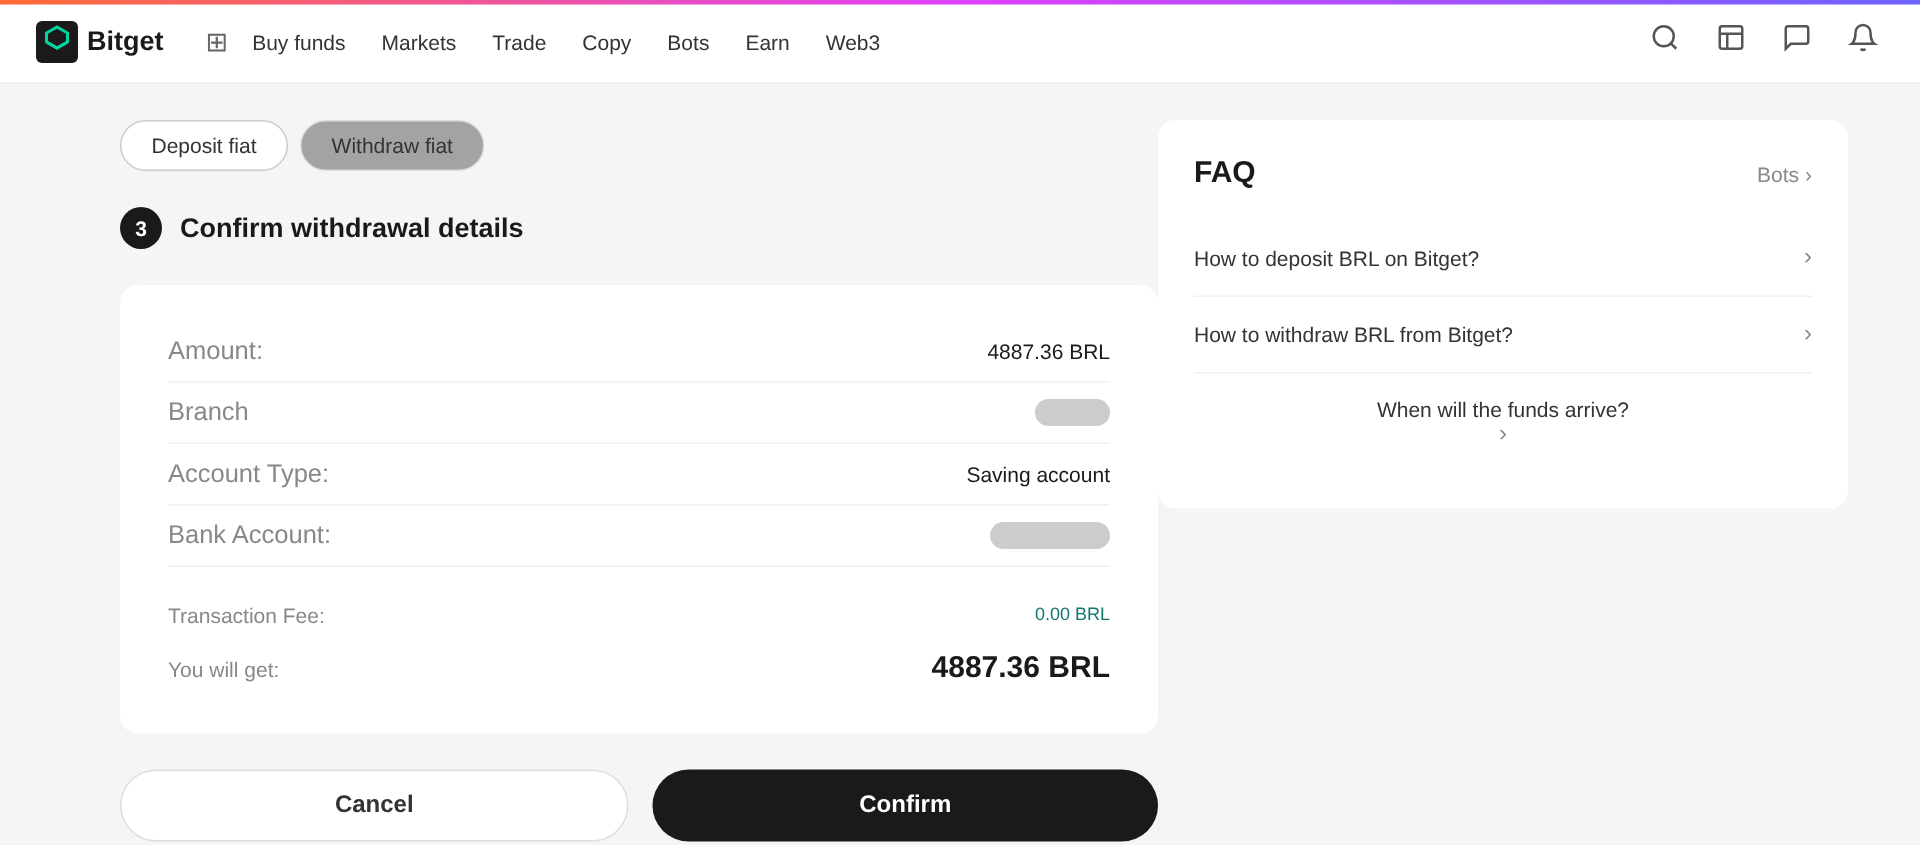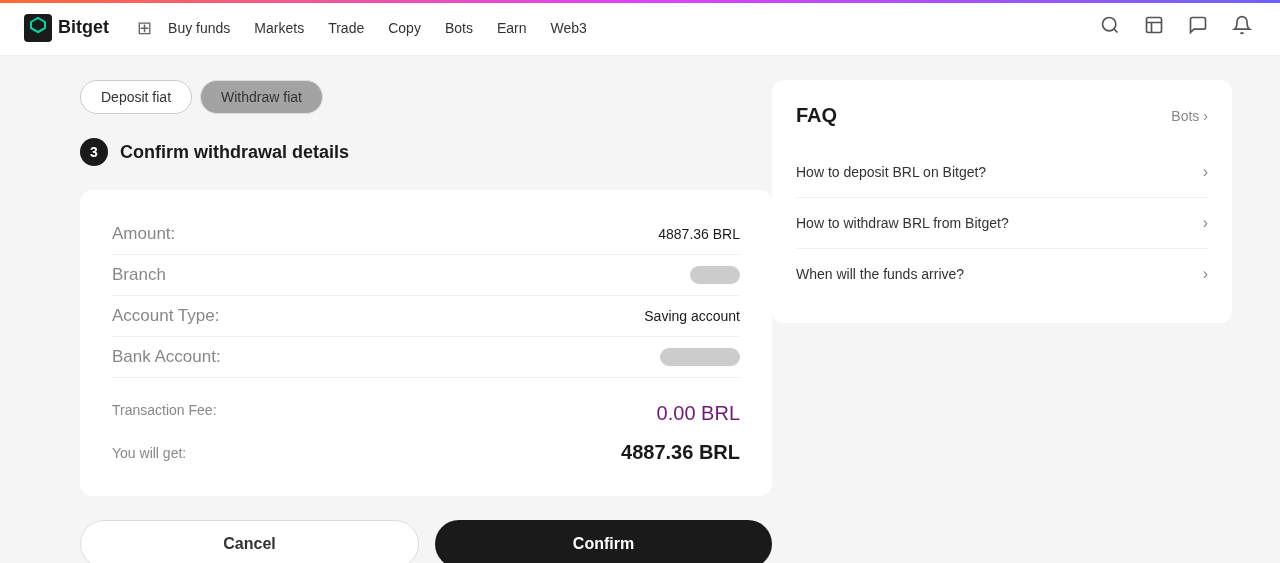--- a/index.html
+++ b/index.html
@@ -53,21 +53,21 @@
       min-width: 80px; height: 18px; display: inline-block;
     }
     .detail-value.blurred-sm {
       background: #ccc; border-radius: 12px; color: transparent;
       min-width: 50px; height: 18px; display: inline-block;
     }
 
     .fee-section { margin-top: 16px; }
     .fee-row { display: flex; justify-content: space-between; padding: 8px 0; text-align: center; }
     .fee-label { font-size: 14px; color: #888; }
-    .fee-value { font-size: 20px; color: #701a75; }
+    .fee-value { font-size: 12px; color: #0f766e; }
     .total-row { display: flex; justify-content: space-between; align-items: center; padding: 8px 0; }
     .total-label { font-size: 14px; color: #888; }
     .total-value { font-size: 20px; font-weight: 800; color: #1a1a1a; }
 
     .action-buttons { display: flex; gap: 16px; margin-top: 24px; }
     .cancel-btn {
       flex: 1; padding: 14px; border-radius: 28px; border: 1.5px solid #ddd;
       background: #fff; font-size: 16px; font-weight: 600; cursor: pointer; color: #333;
     }
     .confirm-btn {
@@ -80,21 +80,21 @@
       width: 460px; background: #fff; border-radius: 12px; padding: 24px;
       height: fit-content;
     }
     .faq-header { display: flex; justify-content: space-between; align-items: center; margin-bottom: 20px; }
     .faq-title { font-size: 20px; font-weight: 800; color: #1a1a1a; }
     .faq-more { display: flex; align-items: center; gap: 4px; font-size: 14px; color: #888; cursor: pointer; }
     .faq-item {
       display: flex; justify-content: space-between; align-items: center;
       padding: 16px 0; border-bottom: 1px solid #f0f0f0; cursor: pointer;
     }
-    .faq-item:last-child { border-bottom: none; }
+    .faq-item:last-child { border-bottom: none; flex-direction: column; }
     .faq-item-text { font-size: 14px; color: #333; }
     .faq-chevron { color: #888; font-size: 16px; }
   </style>
 </head>
 <body>
 
 <nav class="navbar">
   <div class="nav-logo">
     <svg class="logo-icon" viewBox="0 0 28 28" fill="none">
       <rect width="28" height="28" rx="4" fill="#1a1a1a"></rect>

